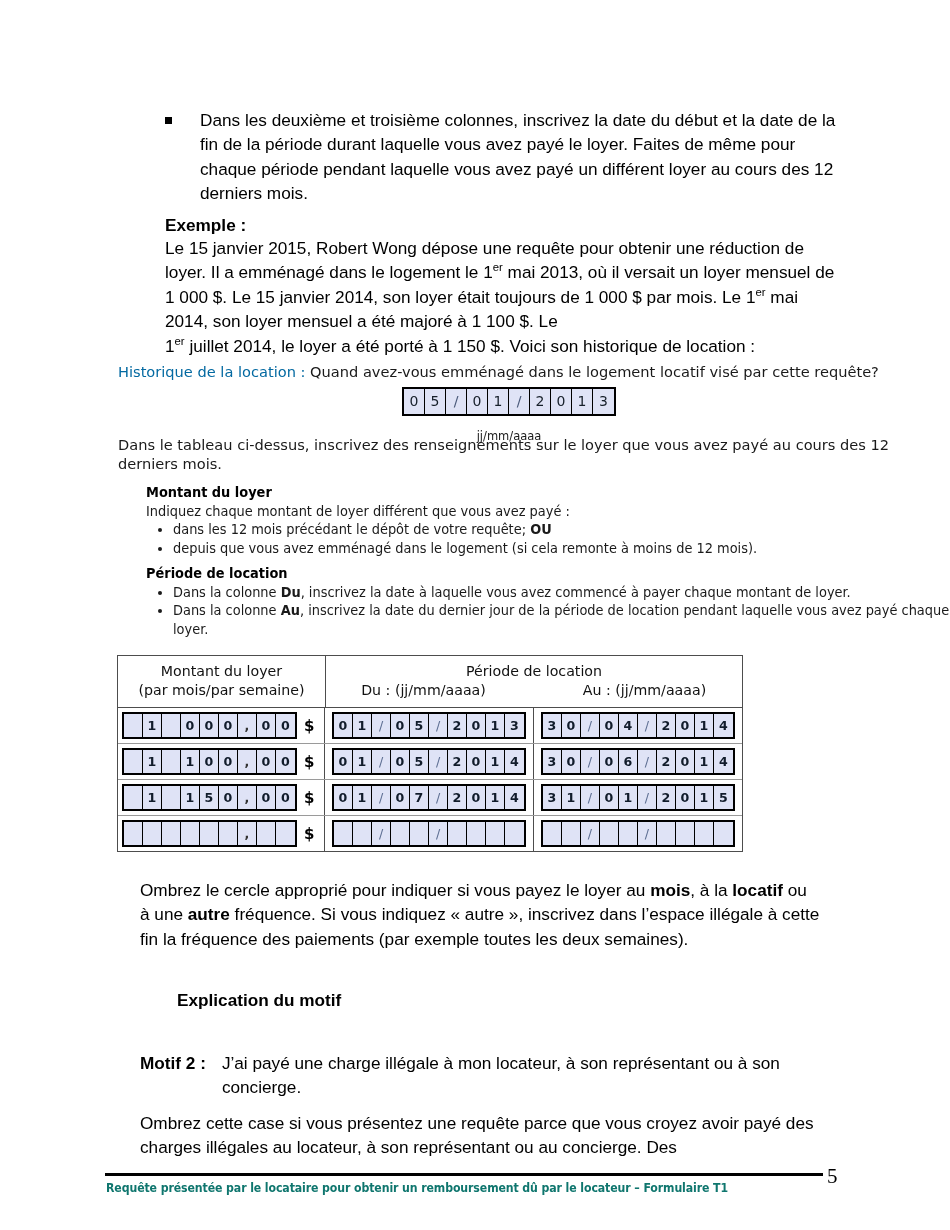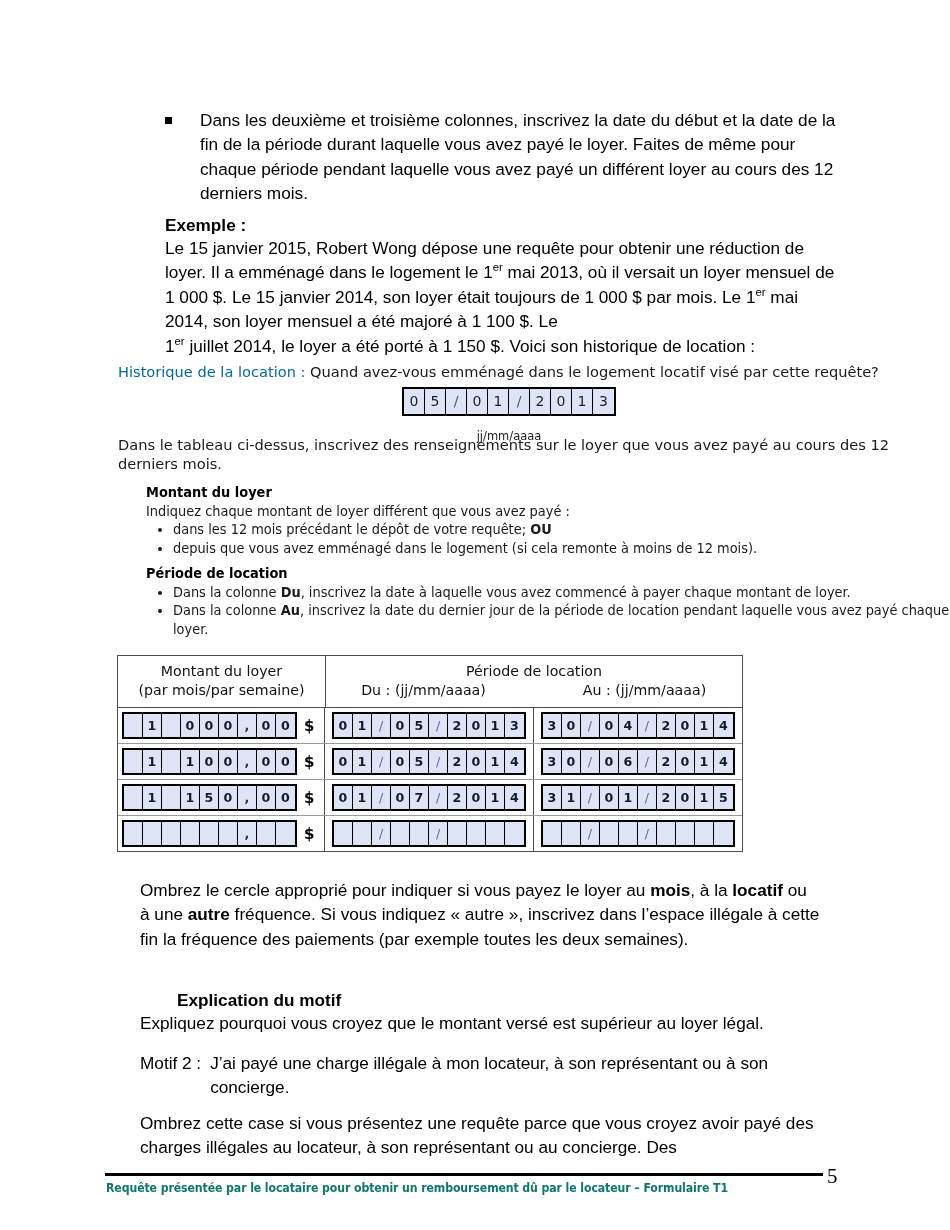--- a/index.html
+++ b/index.html
@@ -276,23 +276,23 @@
   }
   .motif-block {
     position: absolute;
     left: 140px;
     top: 1051px;
     width: 700px;
     display: flex;
     align-items: flex-start;
   }
   .motif-label {
-    font-weight: normal;
+    font-weight: bold;
     flex: 0 0 auto;
-    margin-right: 9px;
+    margin-right: 16px;
   }
   .motif-text { width: 620px; }
   .p-ombrez2 {
     position: absolute;
     left: 140px;
     top: 1111px;
     width: 700px;
   }
 
   
@@ -580,21 +580,20 @@
           </div>
         </div>
       </div>
   </div>
 
   <div class="p-ombrez prose">
     <span>Ombrez le cercle approprié pour indiquer si vous payez le loyer au </span><b>mois</b><span>, à la </span><b>locatif</b><span> ou à une </span><b>autre</b><span> fréquence. Si vous indiquez « autre », inscrivez dans l’espace illégale à cette fin la fréquence des paiements (par exemple toutes les deux semaines).</span>
   </div>
 
   <div class="h-explication prose">Explication du motif</div>
-  <div class="p-expliquez prose">Expliquez pourquoi vous croyez que le montant versé est supérieur au loyer légal.</div>
 
   <div class="motif-block prose">
     <span class="motif-label">Motif 2 :</span>
     <span class="motif-text">J’ai payé une charge illégale à mon locateur, à son représentant ou à son concierge.</span>
   </div>
 
   <div class="p-ombrez2 prose">Ombrez cette case si vous présentez une requête parce que vous croyez avoir payé des charges illégales au locateur, à son représentant ou au concierge. Des</div>
 
   <div class="footer-rule"></div>
   <div class="footer-text">Requête présentée par le locataire pour obtenir un remboursement dû par le locateur – Formulaire T1</div>

